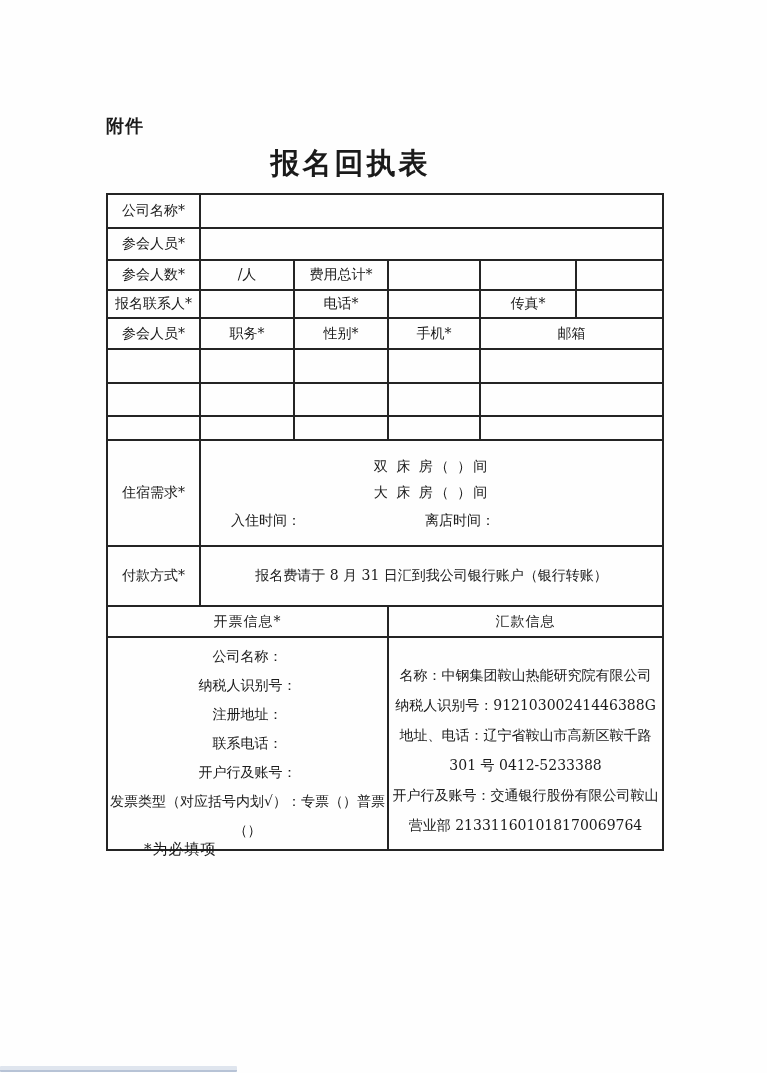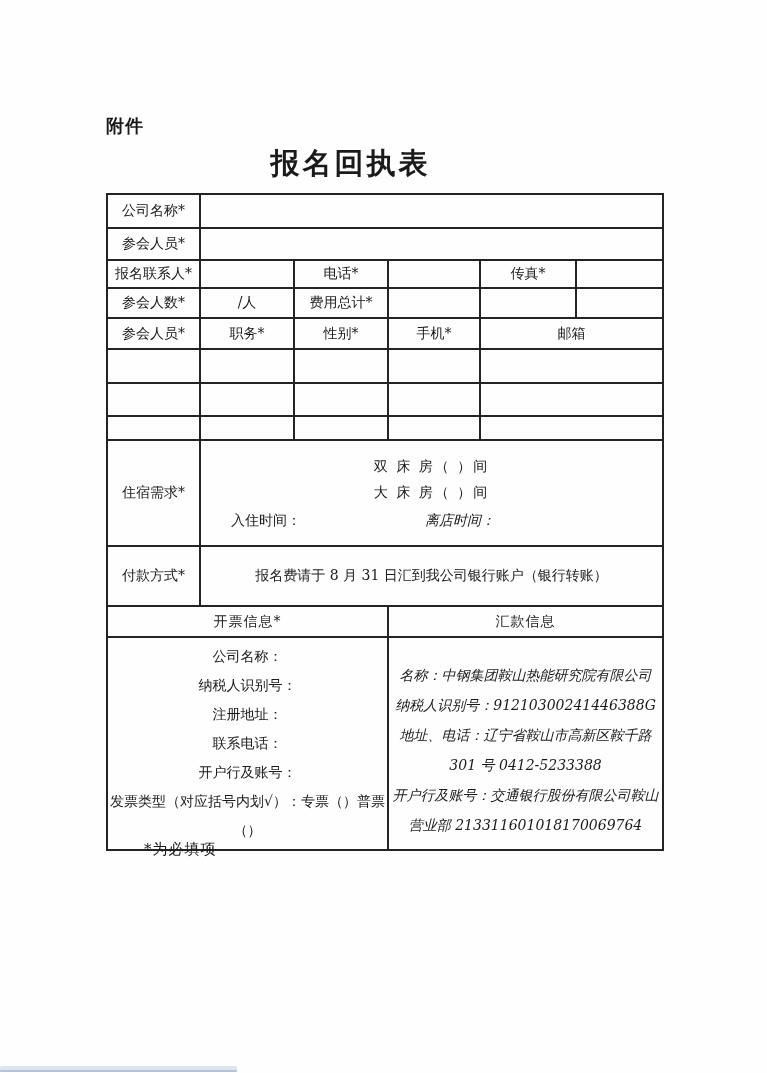--- a/index.html
+++ b/index.html
@@ -24,25 +24,25 @@
   table.form td {
     border:2px solid #242424;
     font-size:14px; text-align:center; vertical-align:middle;
     padding:4px 2px; overflow:hidden;
   }
   td.section-hd { font-size:14px; letter-spacing:1px; }
   td.block {
     text-align:left; vertical-align:top; font-size:13px;
     padding:10px 12px 6px 12px; line-height:29px;
   }
-  td.block.remit { line-height:30px; padding-top:16px;font-style:italic; }
+  td.block.remit { line-height:30px; padding-top:16px; }
   .accom-line { text-align:center; line-height:26px; letter-spacing:2px; }
   .accom-times { display:flex; line-height:26px; margin-top:2px;gap:32px; }
   .accom-times .t1 { margin-left:30px; }
-  .accom-times .t2 { margin-left:92px;font-style:italic; }
+  .accom-times .t2 { margin-left:92px; }
   .pay-line { text-align:center; }
   .footnote {
     position:absolute; left:144px; top:840px;
     font-size:15px; letter-spacing:1px;
   }
   .scrollbar-fragment {
     position:absolute; left:0; bottom:1px; width:237px; height:4px;
     background:#dfe5ee; border-bottom:2px solid #b7c3d6; border-radius:1px;
   }
 </style>
@@ -69,35 +69,35 @@
         <tr style="height:34px">
       <td>公司名称*</td>
       <td colspan="5"></td>
     </tr>
 
     <tr style="height:32px">
       <td>参会人员*</td>
       <td colspan="5"></td>
     </tr>
 
+    <tr style="height:30px">
+      <td>参会人数*</td>
+      <td>/人</td>
+      <td>费用总计*</td>
+      <td></td>
+      <td></td>
+      <td></td>
+    </tr>
+
     <tr style="height:28px">
       <td>报名联系人*</td>
       <td></td>
       <td>电话*</td>
       <td></td>
       <td>传真*</td>
-      <td></td>
-    </tr>
-
-    <tr style="height:30px">
-      <td>参会人数*</td>
-      <td>/人</td>
-      <td>费用总计*</td>
-      <td></td>
-      <td></td>
       <td></td>
     </tr>
 
     <tr style="height:31px">
       <td>参会人员*</td>
       <td>职务*</td>
       <td>性别*</td>
       <td>手机*</td>
       <td colspan="2">邮箱</td>
     </tr>

